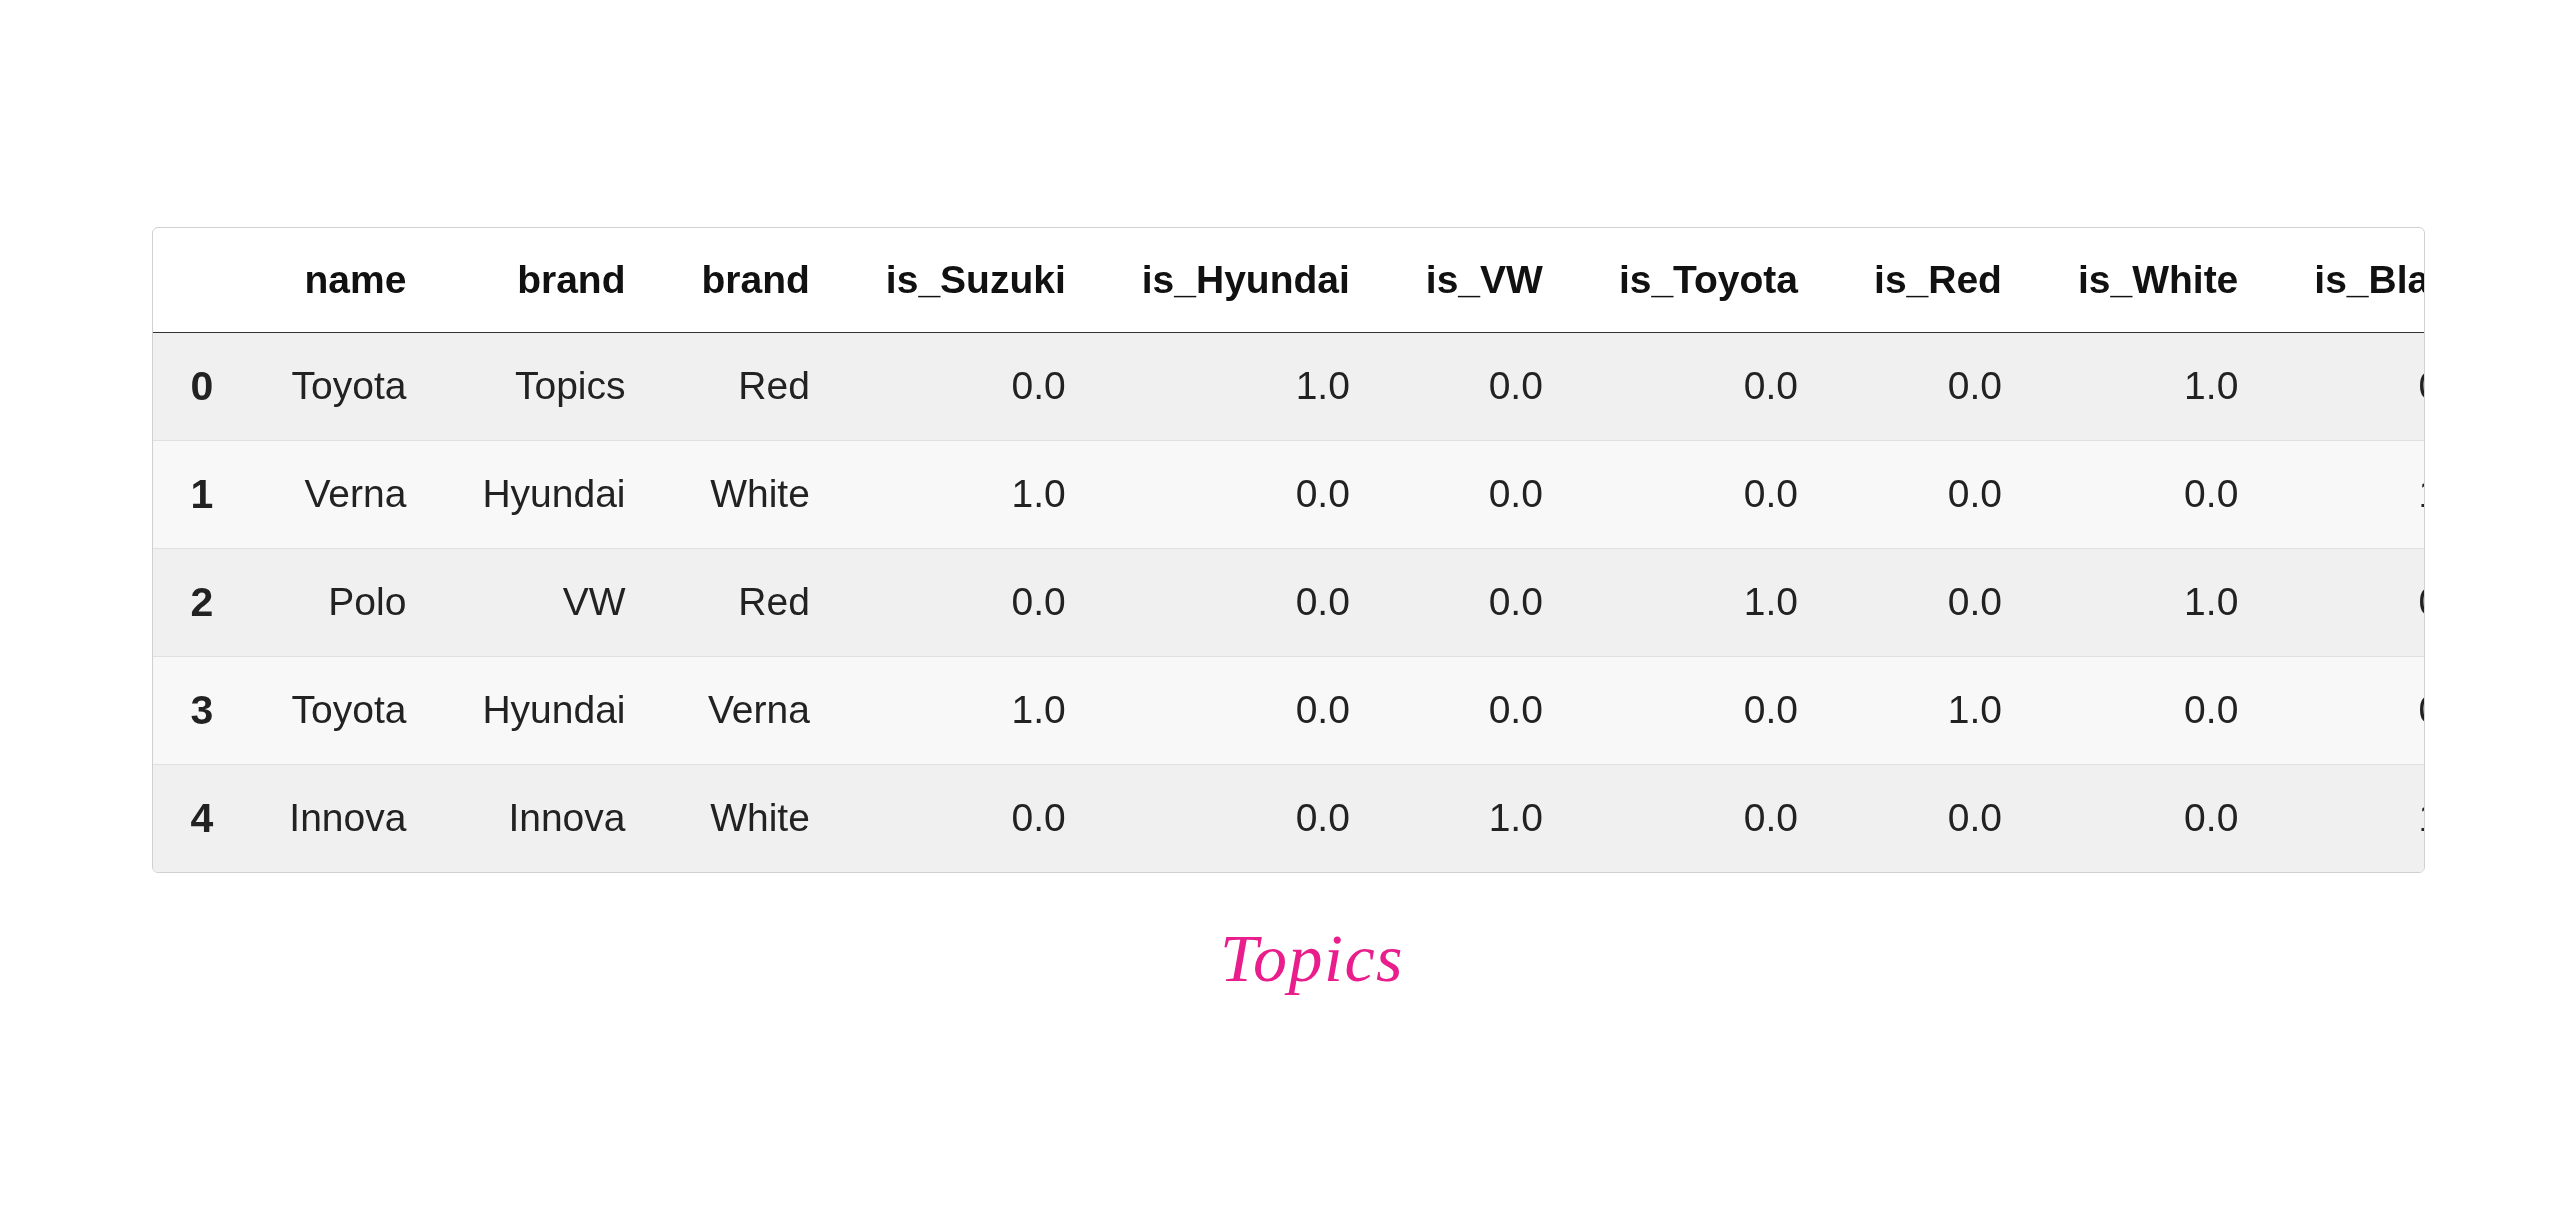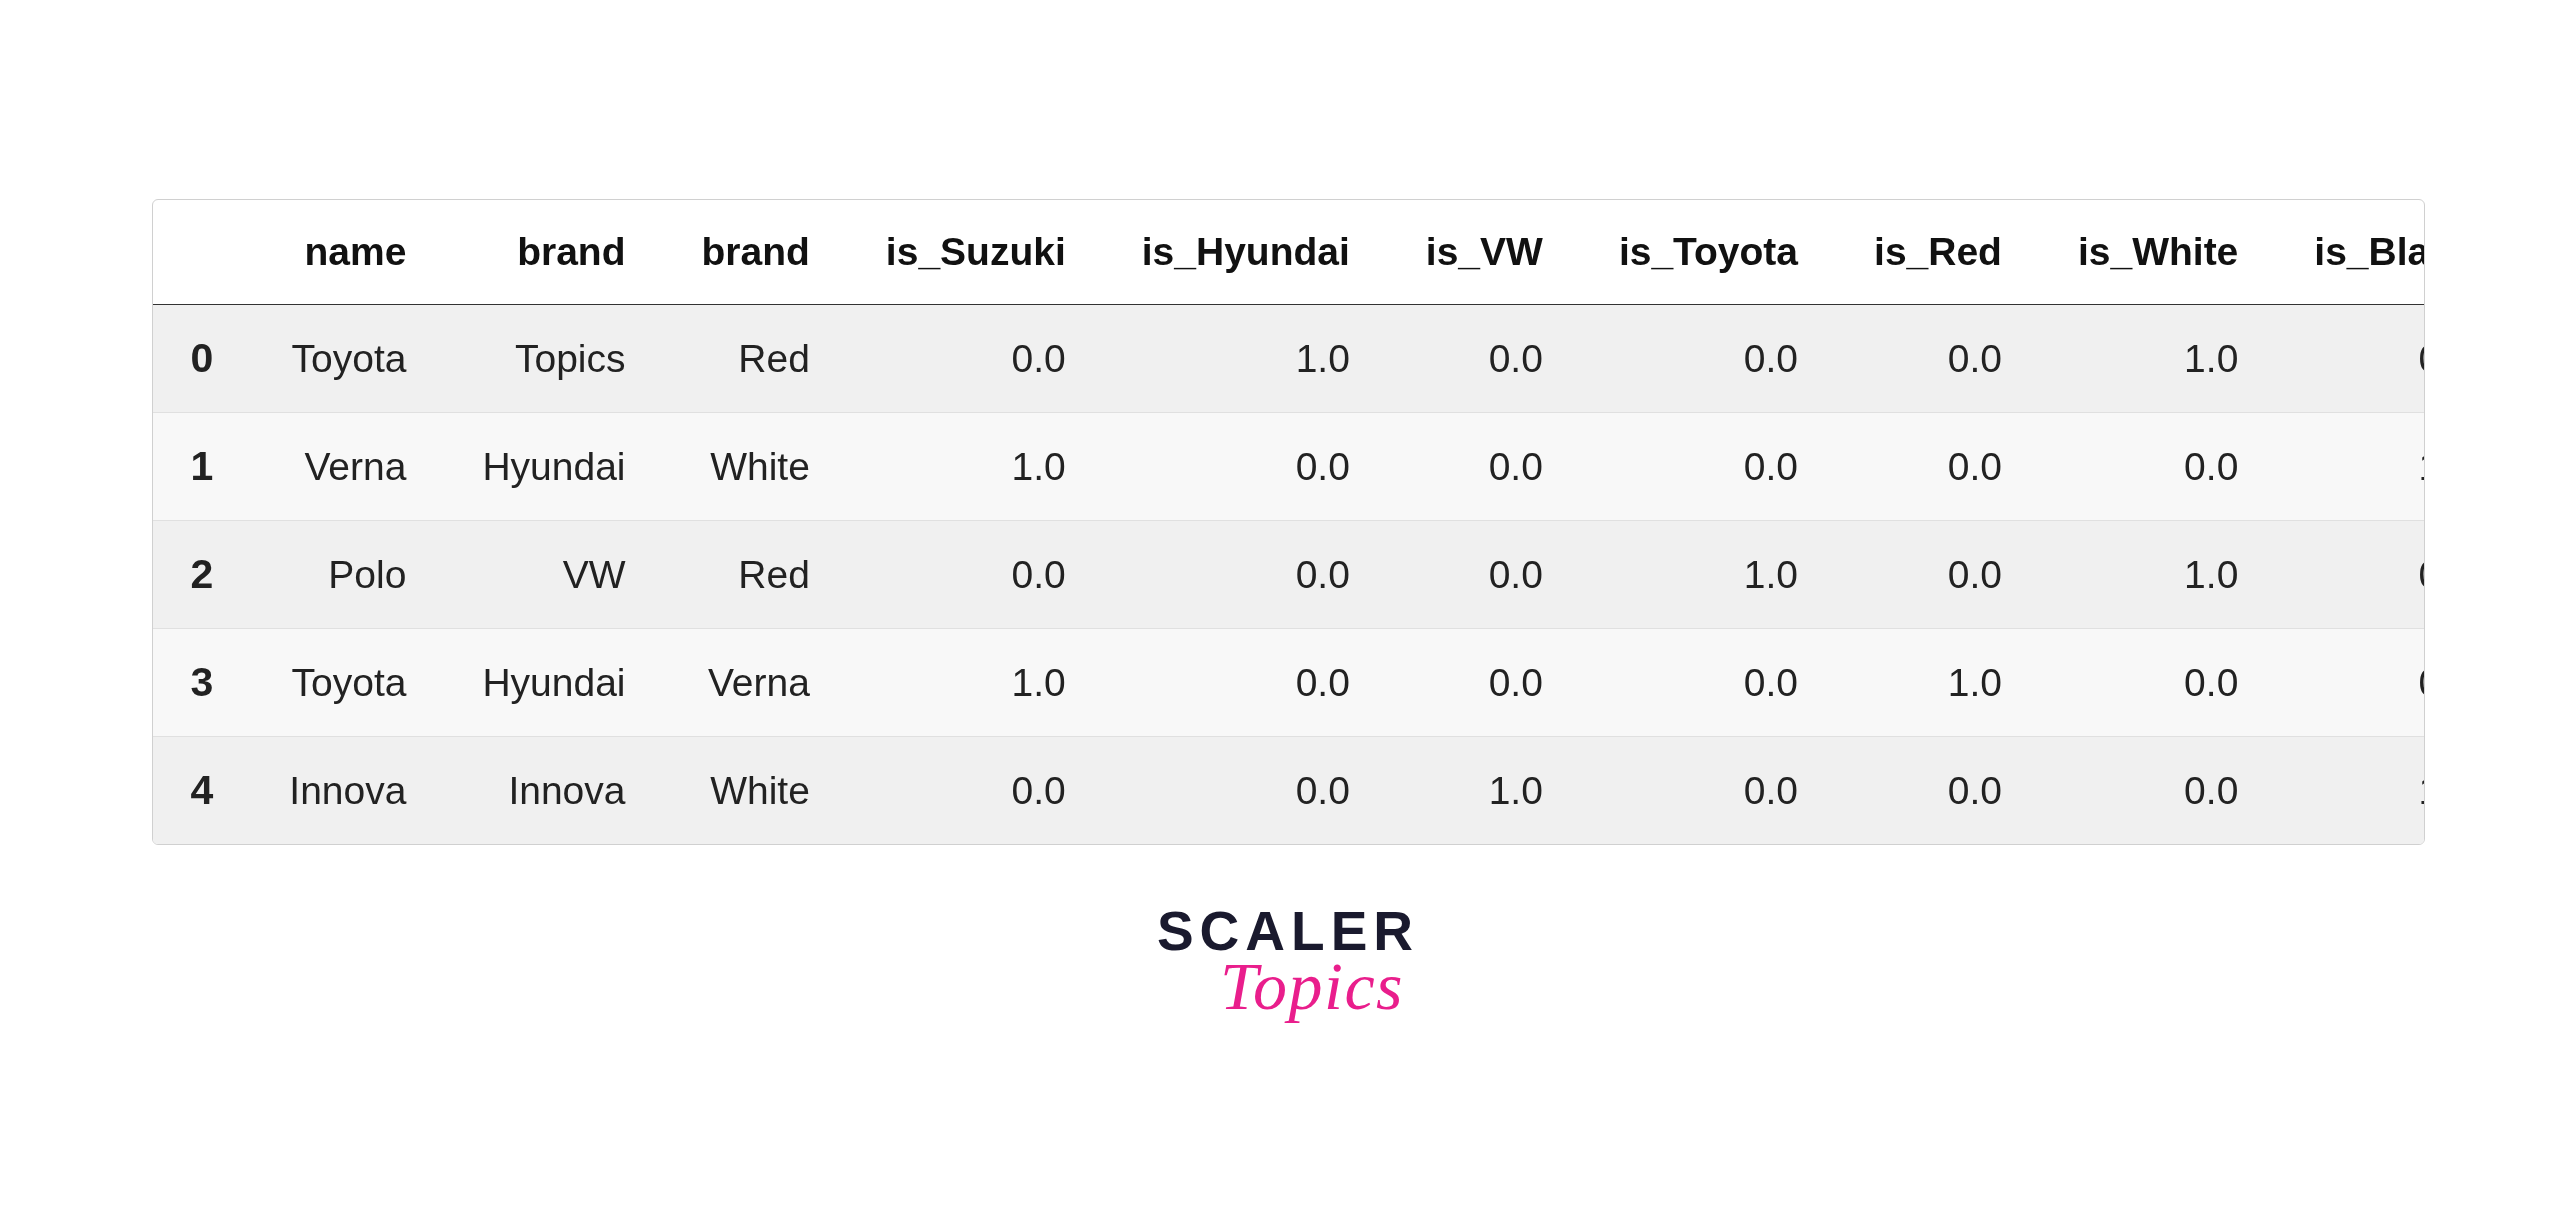--- a/index.html
+++ b/index.html
@@ -205,19 +205,18 @@
           <td>0.0</td>
           <td>0.0</td>
           <td>1.0</td>
         </tr>
       </tbody>
     </table>
   </div>
 
   <div class="brand-section">
     <div class="scaler-logo">
-      <span class="scaler-text">SCALER</span>
       <span class="topics-text">Topics</span>
     </div>
   </div>
 
 </div>
 
 
 </body></html>

